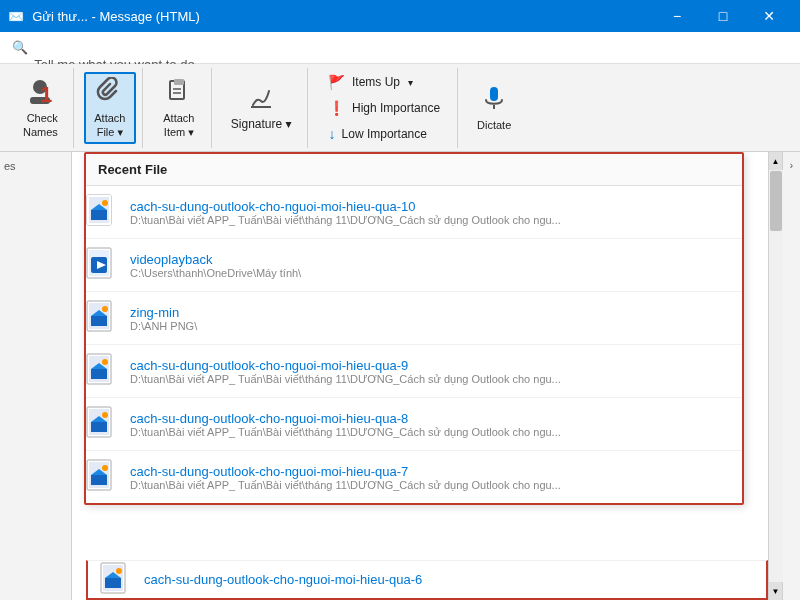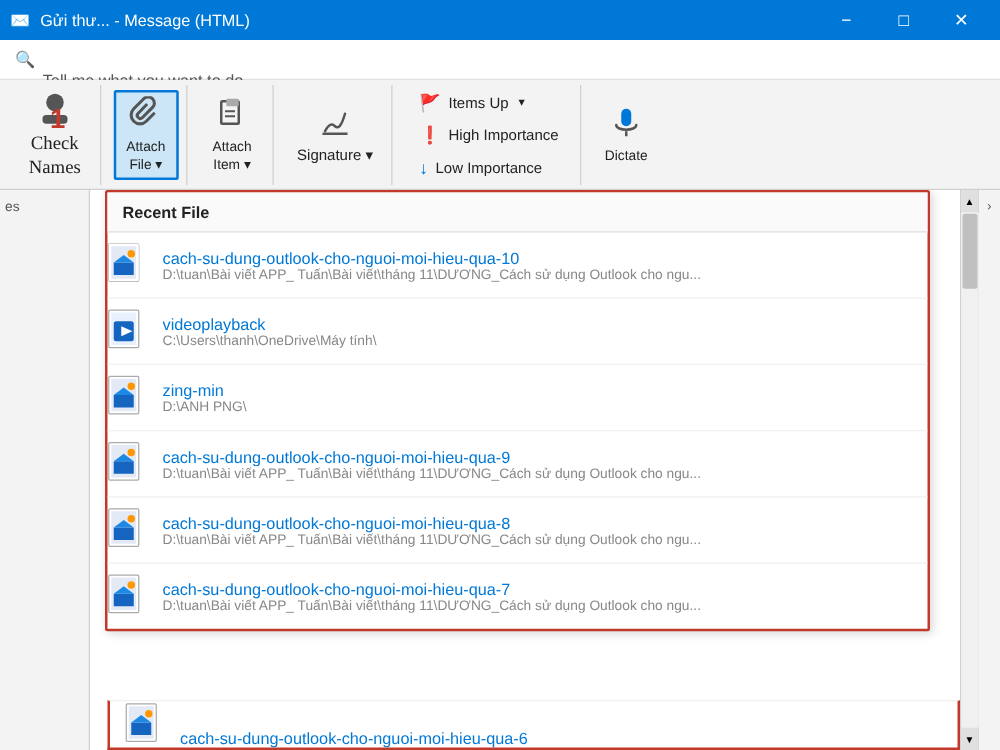--- a/index.html
+++ b/index.html
@@ -303,21 +303,21 @@
 <div class="ribbon">
 
   <div class="ribbon-group">
     <div class="ribbon-btn">
       <div class="ribbon-icon">
         <svg width="28" height="28" viewBox="0 0 28 28" fill="none">
           <circle cx="14" cy="10" r="7" fill="#555"></circle>
           <rect x="4" y="20" width="20" height="7" rx="3" fill="#555"></rect>
         </svg>
       </div>
-      <span style="font-size:15px; text-align:center;font-family:Liberation Serif, serif;">Check<br>Names</span>
+      <span style="font-size:11px; text-align:right;">Check<br>Names</span>
     </div>
   </div>
 
   <div class="ribbon-group">
     <div class="ribbon-btn active" style="border: 2px solid #0078d7; background: #cde6f7;">
       <div class="ribbon-icon">
         <svg width="28" height="28" viewBox="0 0 28 28" fill="none">
           <path d="M20 14L14 20C11.2 22.8 6.8 22.8 4 20C1.2 17.2 1.2 12.8 4 10L12 2C14 0 17.2 0 19 2C21 4 21 7.2 19 9L11 17C10 18 8.6 18 7.6 17C6.6 16 6.6 14.6 7.6 13.6L14 7" stroke="#555" stroke-width="2.5" stroke-linecap="round" fill="none"></path>
         </svg>
       </div>
@@ -479,21 +479,21 @@
           <circle cx="19" cy="9" r="3" fill="#ff9800"></circle>
         </svg>
         <div class="file-info">
           <div class="file-name">cach-su-dung-outlook-cho-nguoi-moi-hieu-qua-7</div>
           <div class="file-path">D:\tuan\Bài viết APP_ Tuấn\Bài viết\tháng 11\DƯƠNG_Cách sử dụng Outlook cho ngu...</div>
         </div>
       </div>
 
     </div>
 
-    <div style="position:absolute; bottom:0; left:14px; right:0; height:40px; border-top:1px solid #f0f0f0; display:flex; align-items:flex-end; gap:12px; padding:0 12px; background:white; border-left: 2px solid #c0392b; border-right: 2px solid #c0392b; border-bottom: 2px solid #c0392b;">
+    <div style="position:absolute; bottom:0; left:14px; right:0; height:40px; border-top:1px solid #f0f0f0; display:flex; align-items:center; gap:12px; padding:0 12px; background:white; border-left: 2px solid #c0392b; border-right: 2px solid #c0392b; border-bottom: 2px solid #c0392b;">
       <svg class="img-file-icon" viewBox="0 0 32 36" fill="none" xmlns="http://www.w3.org/2000/svg">
         <rect x="1" y="1" width="24" height="30" rx="1" fill="white" stroke="#aaa" stroke-width="1"></rect>
         <rect x="3" y="3" width="20" height="26" fill="#e3eaf5"></rect>
         <rect x="5" y="16" width="16" height="10" fill="#1565c0"></rect>
         <path d="M5 16 L13 10 L21 16" fill="#1e88e5"></path>
         <circle cx="19" cy="9" r="3" fill="#ff9800"></circle>
       </svg>
       <div class="file-info">
         <div class="file-name">cach-su-dung-outlook-cho-nguoi-moi-hieu-qua-6</div>
       </div>

